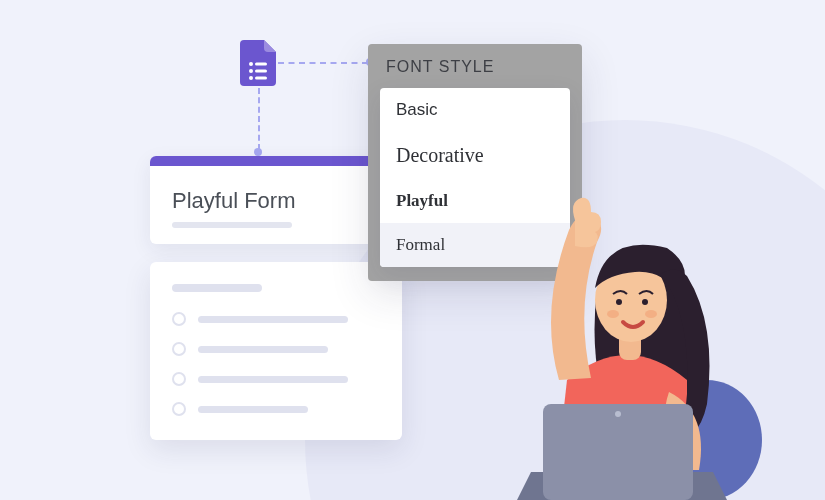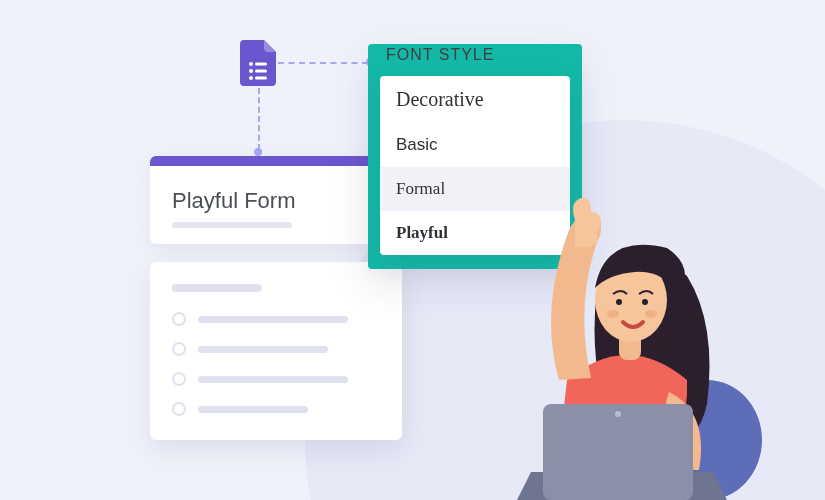--- a/index.html
+++ b/index.html
@@ -122,24 +122,24 @@
   .opt:nth-child(3) .opt-bar { width: 130px; }
   .opt:nth-child(4) .opt-bar { width: 150px; }
   .opt:nth-child(5) .opt-bar { width: 110px; }
 
   
   .font-panel {
     position: absolute;
     left: 368px;
     top: 44px;
     width: 214px;
-    background: #14b8a6;
+    background: #a3a3a3;
     border-radius: 4px;
     box-shadow: 0 14px 40px rgba(40,40,80,0.12);
-    padding: 2px 0 0 0;
+    padding: 14px 0 0 0;
   }
   .font-panel-heading {
     font-size: 16px;
     letter-spacing: 1px;
     color: #3d3f45;
     padding: 0 18px 12px 18px;
     font-weight: 400;
   }
   .font-list {
     margin: 0 12px 14px 12px;
@@ -214,24 +214,24 @@
   </div>
   <div class="opt">
     <div class="radio"></div>
     <div class="opt-bar"></div>
   </div>
 </div>
 
 <div class="font-panel">
   <div class="font-panel-heading">FONT STYLE</div>
   <div class="font-list">
+    <div class="font-item font-basic">Basic</div>
     <div class="font-item font-decor">Decorative</div>
-    <div class="font-item font-basic">Basic</div>
+    <div class="font-item font-playful">Playful</div>
     <div class="font-item font-formal selected">Formal</div>
-    <div class="font-item font-playful">Playful</div>
   </div>
 </div>
 
 <svg class="illus" viewBox="0 0 320 320">
 
   <ellipse cx="260" cy="260" rx="55" ry="60" fill="#5e6db8"></ellipse>
 
   <path d="M150 110 q-10 80 20 150 q50 30 80 -10 q20 -80 -10 -150 q-50 -40 -90 10 z" fill="#2b1f2e"></path>
 
   <path d="M120 200 q60 -50 120 0 l0 90 l-130 0 z" fill="#f2655b"></path>

